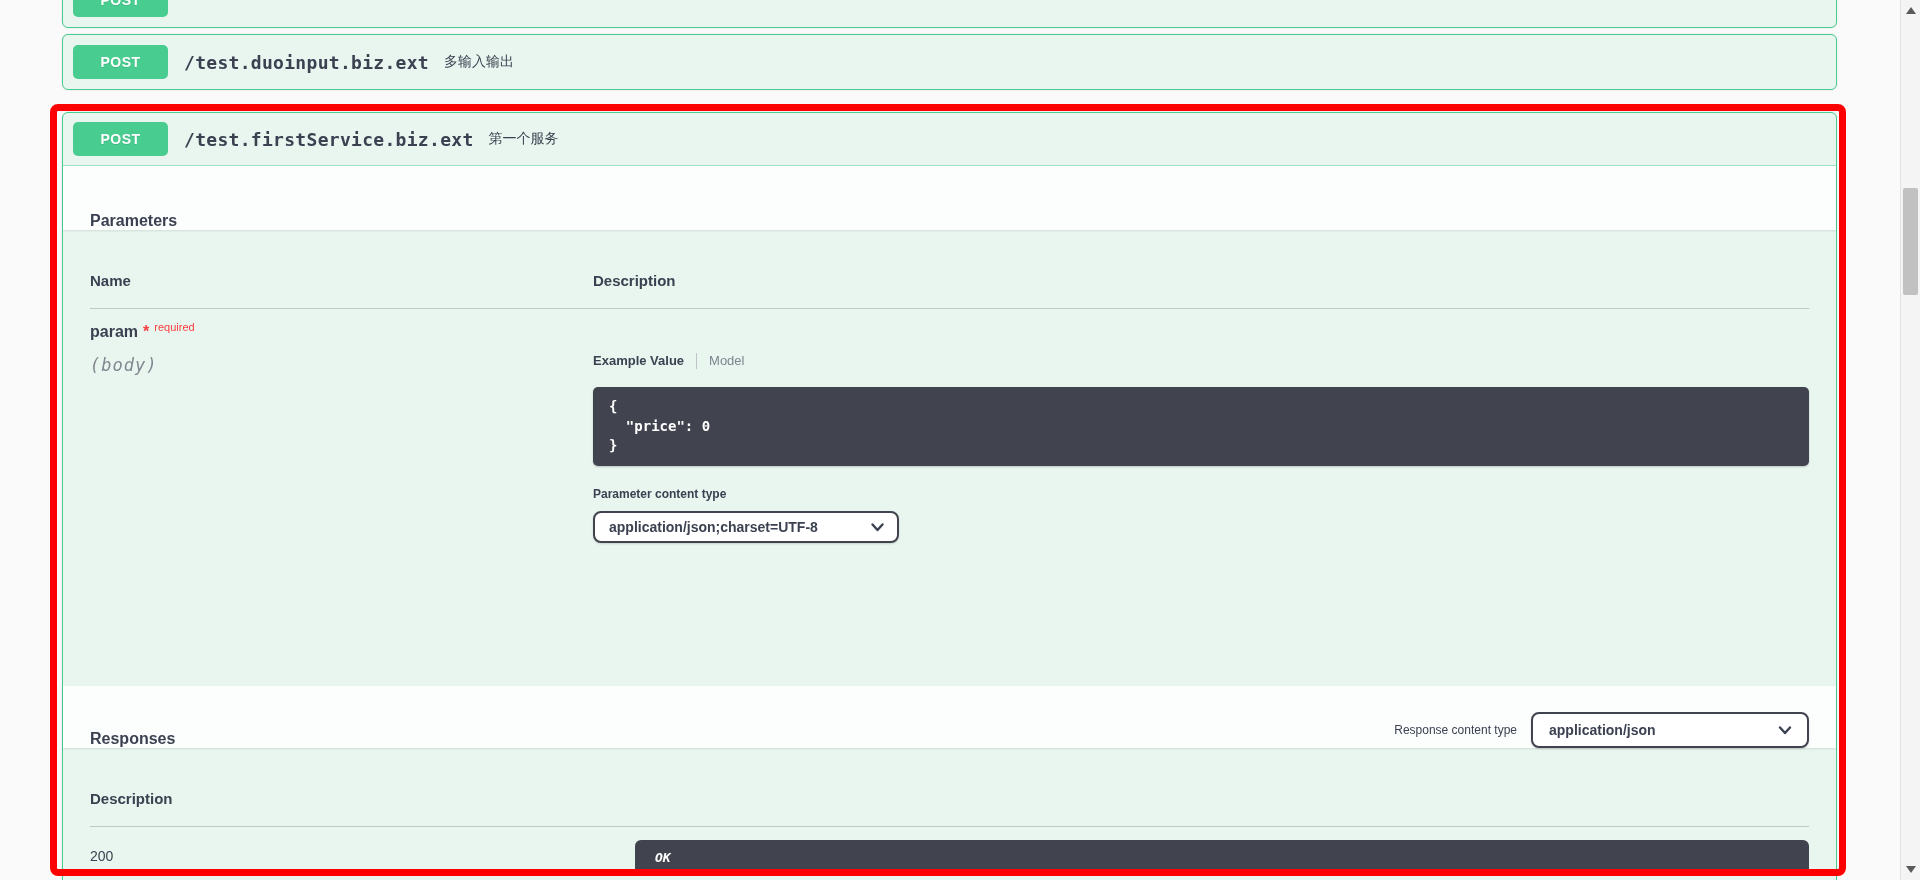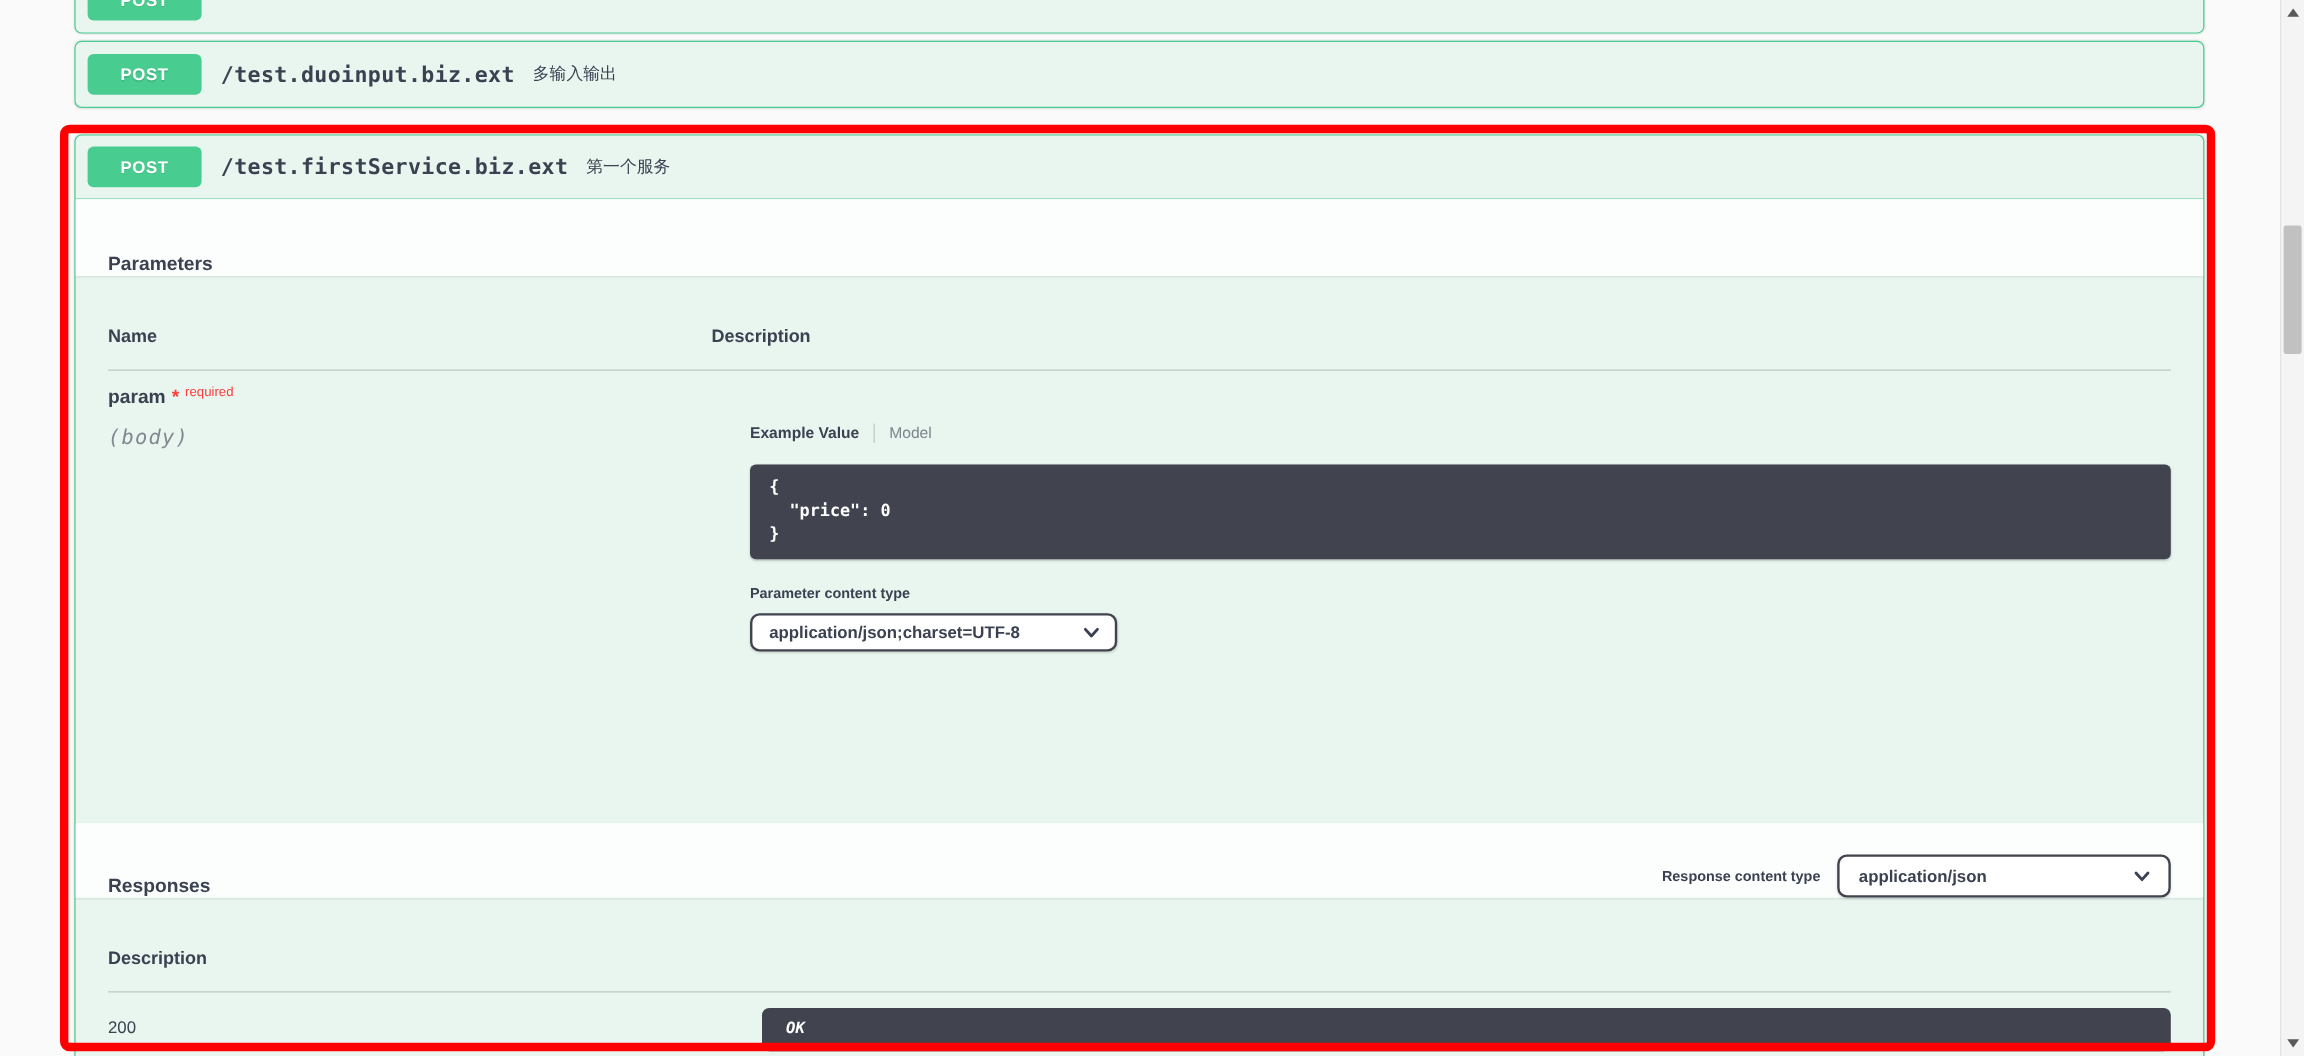--- a/index.html
+++ b/index.html
@@ -58,21 +58,21 @@
   .params-table, .resp-table { padding: 0 27px; }
   .t-head { display: flex; margin-top: 42px; }
   .th { font-size: 15px; font-weight: bold; color: #3b4151; }
   .t-divider { margin-top: 19px; border-bottom: 1px solid rgba(59,65,81,.25); }
 
   .col-name { width: 503px; flex: 0 0 auto; }
   .col-desc { flex: 1 1 auto; min-width: 0; }
   .col-code { width: 545px; flex: 0 0 auto; }
   .col-rdesc { flex: 1 1 auto; min-width: 0; }
 
-  .param-row { display: flex; padding-top: 14px; padding-bottom: 95px; gap: 32px; }
+  .param-row { display: flex; padding-top: 14px; padding-bottom: 95px; }
   .param-name { font-size: 16px; font-weight: bold; color: #3b4151; }
   .req-star { color: #f93e3e; margin-left: 5px; font-size: 16px; font-weight: bold; }
   .req-text { color: #f93e3e; font-size: 11px; font-weight: normal; position: relative; top: -6px; margin-left: 5px; }
   .param-in {
     margin-top: 14px;
     font-family: "DejaVu Sans Mono", "Liberation Mono", monospace;
     font-style: italic; font-size: 17px; color: #828790; letter-spacing: 1px;
   }
 
   .param-row .col-desc { padding-top: 30px; }
@@ -102,21 +102,21 @@
     border-radius: 8px;
     font-size: 14px; font-weight: bold; color: #3b4151;
     cursor: pointer;
     box-shadow: 0 1px 2px rgba(0,0,0,.15);
   }
   .param-select { margin-top: 10px; width: 306px; height: 32px; padding: 0 12px 0 14px; }
   .resp-select { width: 278px; height: 36px; padding: 0 14px 0 16px; }
   .chevron { flex: 0 0 auto; margin-left: 10px; }
 
   .resp-ct { display: flex; align-items: center; }
-  .ct-label-inline { font-size: 12px; font-weight: bold; margin-right: 14px; color: #3b4151; }
+  .ct-label-inline { font-size: 12px; font-weight: normal; margin-right: 14px; color: #3b4151; }
 
   .resp-row { display: flex; padding-top: 13px; padding-bottom: 60px; }
   .code-val { font-size: 14px; color: #3b4151; padding-top: 8px; }
   .ok-block {
     height: 36px; display: flex; align-items: center;
     background: #41444e; border-radius: 6px; padding: 0 20px;
     color: #fff;
     font-family: "DejaVu Sans Mono", "Liberation Mono", monospace;
     font-size: 13px; font-weight: bold; font-style: italic;
   }

